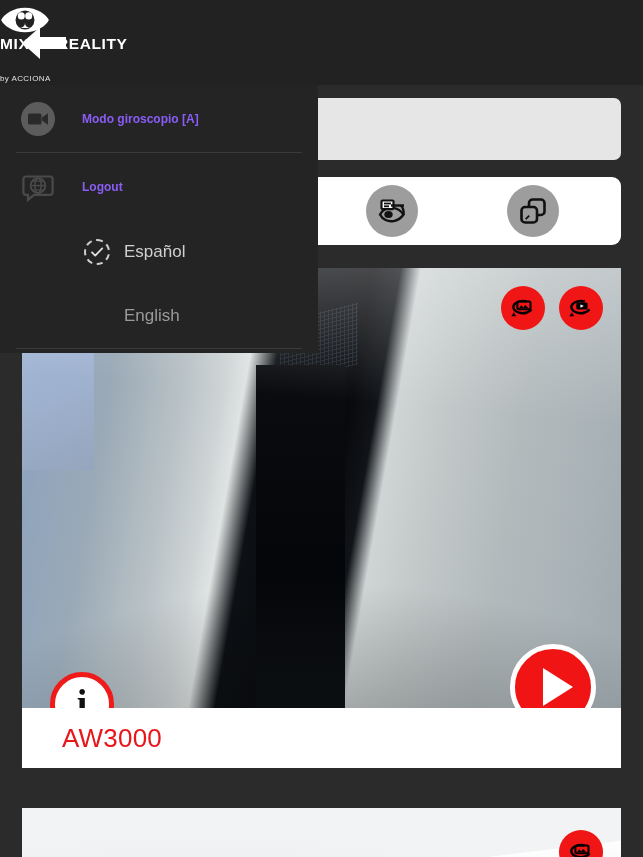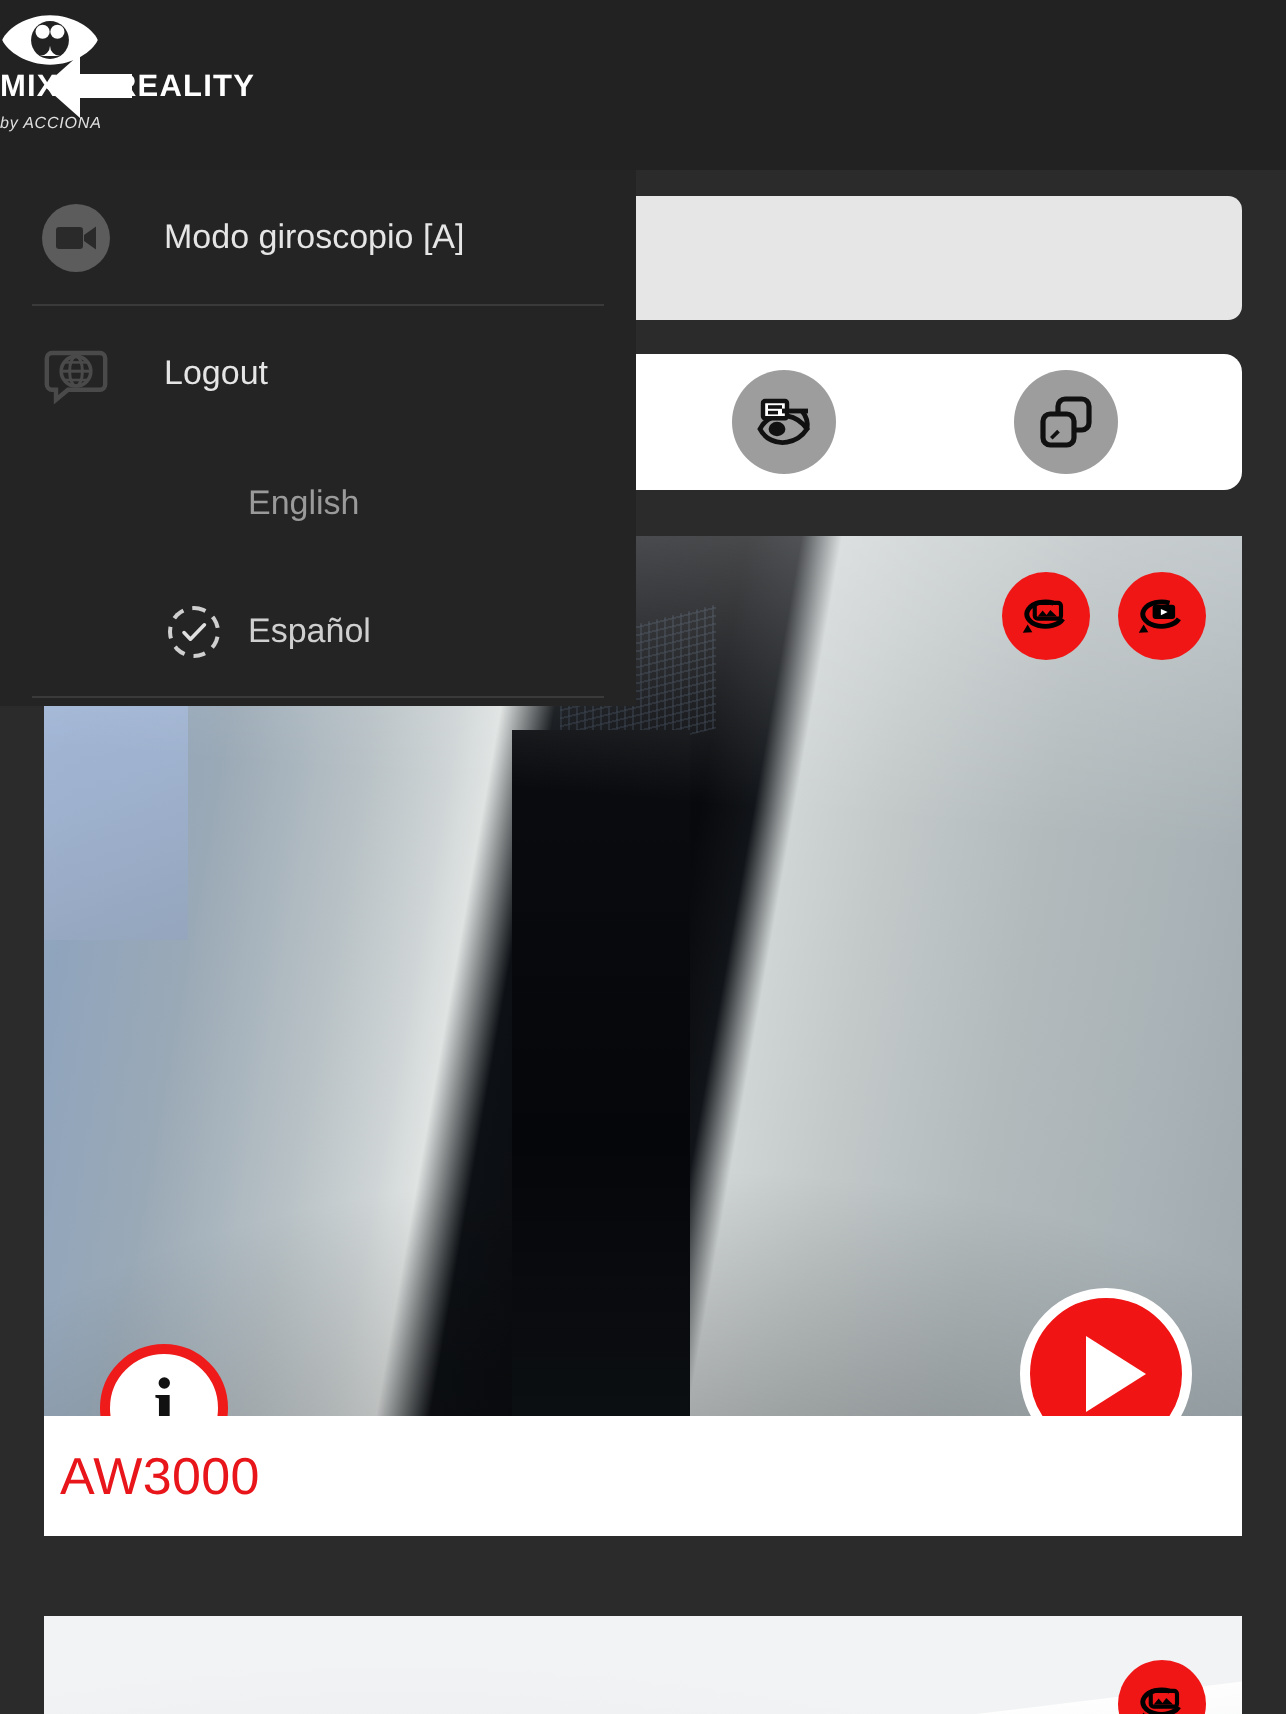--- a/index.html
+++ b/index.html
@@ -56,23 +56,22 @@
     letter-spacing: 0.6px;
     font-weight: 600;
     margin-top: 1px;
     font-family: "Liberation Sans", sans-serif;
   }
 
   .brand-sub {
     color: #e0e0e0;
     font-size: 8px;
     letter-spacing: 0.4px;
-    margin-top: 4px;
+    margin-top: 21px;
     font-weight: 400;
-    font-style: italic;
   }
 
   
   .search-row {
     position: absolute;
     top: 98px;
     left: 22px;
     width: 599px;
     height: 62px;
     z-index: 5;
@@ -318,21 +317,21 @@
     border-left: 30px solid #ffffff;
     border-top: 19px solid transparent;
     border-bottom: 19px solid transparent;
     margin-left: 9px;
   }
 
   .card-footer {
     height: 60px;
     display: flex;
     align-items: center;
-    padding-left: 8px;
+    padding-left: 40px;
     background: #ffffff;
   }
 
   .card-title {
     color: #e8161b;
     font-size: 26px;
     font-family: "Liberation Sans", sans-serif;
     letter-spacing: 0.2px;
   }
 
@@ -359,23 +358,24 @@
     width: 40px;
     height: 40px;
     flex: 0 0 40px;
     display: flex;
     align-items: center;
     justify-content: center;
     margin-right: 24px;
   }
 
   .menu-label {
-    color: #e5e5e5;
-    font-size: 17px;
+    color: #8b5cf6;
+    font-size: 12px;
     font-family: "Liberation Sans", sans-serif;
+    font-weight: bold;
   }
 
   .menu-divider {
     height: 1px;
     background: #3a3a3a;
     margin: 0 16px;
   }
 
   .submenu-item {
     display: flex;
@@ -553,30 +553,30 @@
           <circle cx="20" cy="18.6" r="7.4" fill="none" stroke="#4a4a4a" stroke-width="1.8"></circle>
           <ellipse cx="20" cy="18.6" rx="3.2" ry="7.4" fill="none" stroke="#4a4a4a" stroke-width="1.5"></ellipse>
           <line x1="12.7" y1="18.6" x2="27.3" y2="18.6" stroke="#4a4a4a" stroke-width="1.5"></line>
           <line x1="14" y1="14.2" x2="26" y2="14.2" stroke="#4a4a4a" stroke-width="1.3"></line>
           <line x1="14" y1="23" x2="26" y2="23" stroke="#4a4a4a" stroke-width="1.3"></line>
         </svg>
       </span>
       <span class="menu-label">Logout</span>
     </div>
 
-    <div class="submenu-item inactive">
-      <span class="submenu-label">English</span>
-    </div>
-
     <div class="submenu-item">
       <span class="check-circle">
         <svg width="16" height="16" viewBox="0 0 16 16">
           <path d="M3 8.3l3.2 3.3L13.2 4.4" fill="none" stroke="#e0e0e0" stroke-width="1.8" stroke-linecap="round" stroke-linejoin="round"></path>
         </svg>
       </span>
       <span class="submenu-label">Español</span>
     </div>
 
+    <div class="submenu-item inactive">
+      <span class="submenu-label">English</span>
+    </div>
+
     <div class="menu-divider"></div>
 
   </div>
 
 </div>
 
 </body></html>

